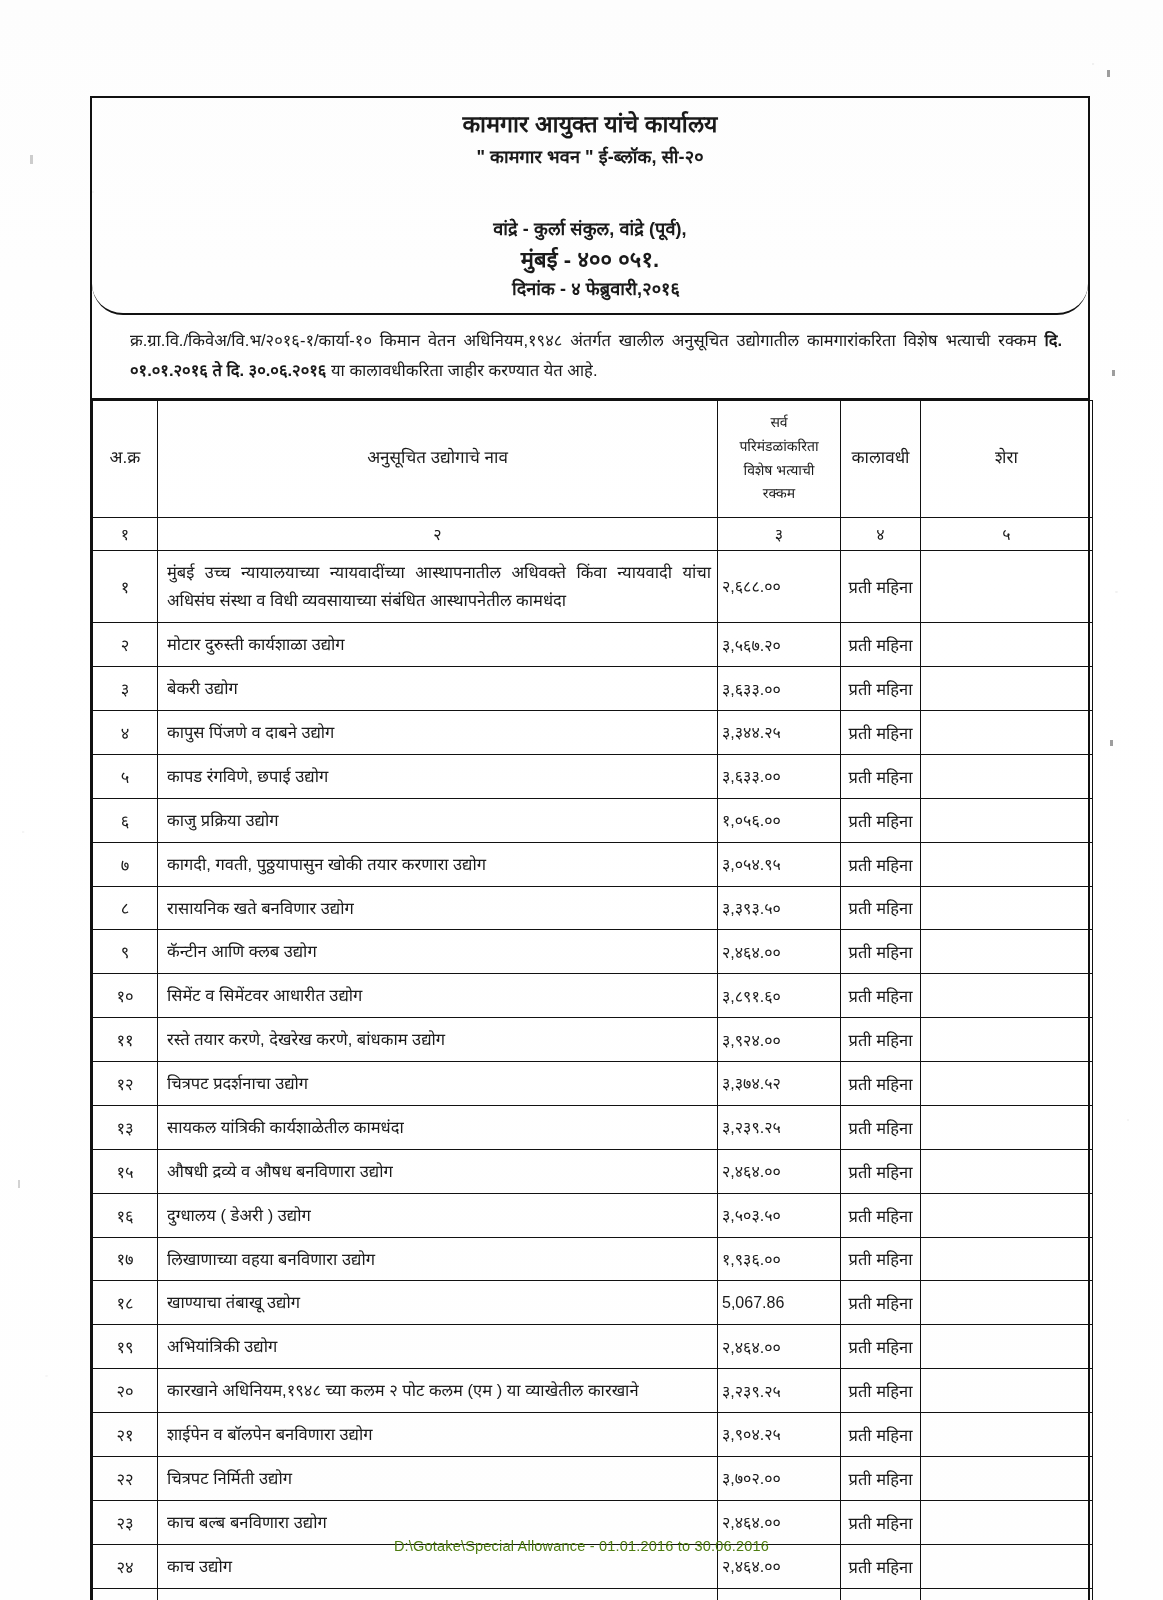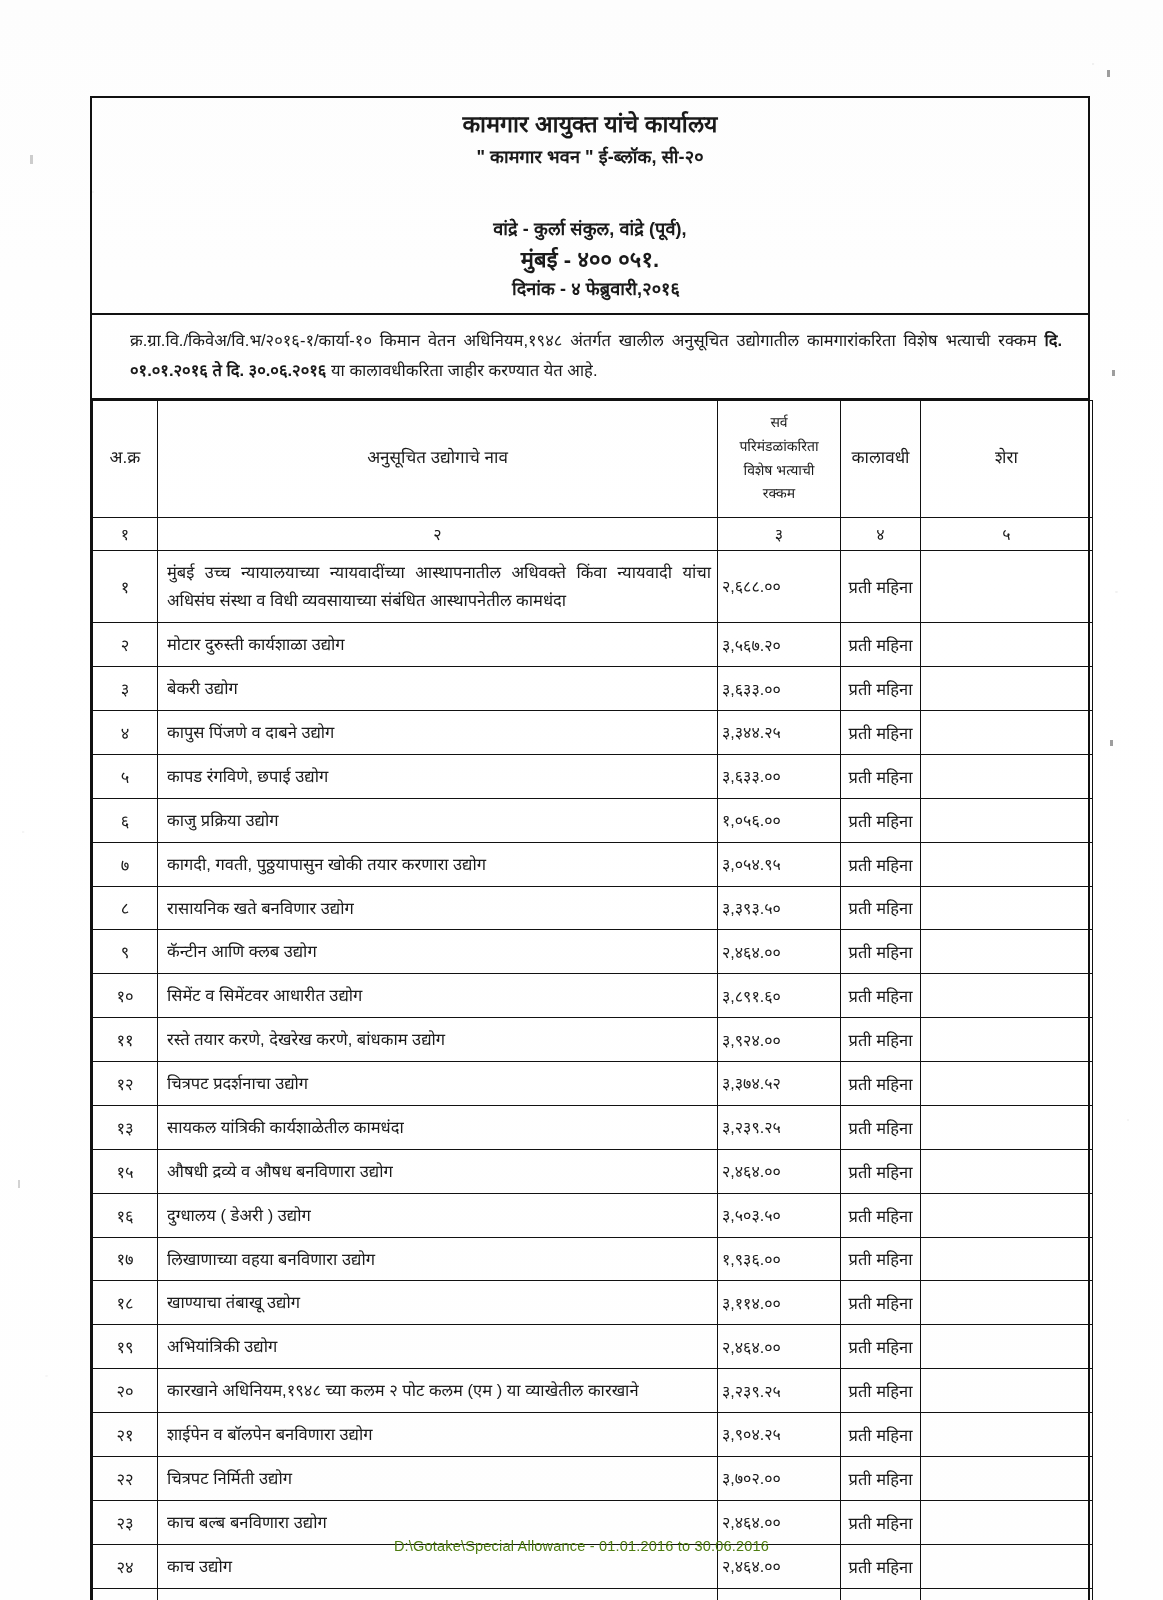--- a/index.html
+++ b/index.html
@@ -40,20 +40,21 @@
     border: 2.5px solid #111;
     box-sizing: border-box;
     background: transparent;
   }
 
   
   .letterhead {
     border-bottom: 2.5px solid #111;
     padding: 9px 0 10px 0;
     text-align: center;
+    border-radius: 31px;
   }
   .lh-line {
     font-family: "Liberation Sans", "DejaVu Sans", sans-serif;
     font-weight: bold;
     line-height: 1.5;
     letter-spacing: 0.1px;
   }
   .lh-org   { font-size: 23px; margin-bottom: 2px; }
   .lh-addr1 { font-size: 18px; }
   .lh-addr2 { font-size: 18px; margin-top: 45px; }
@@ -322,21 +323,21 @@
         <tr>
           <td class="sr">१७</td>
           <td class="name">लिखाणाच्या वहया बनविणारा उद्योग</td>
           <td class="amount">१,९३६.००</td>
           <td class="period">प्रती महिना</td>
           <td class="remark"></td>
         </tr>
         <tr>
           <td class="sr">१८</td>
           <td class="name">खाण्याचा तंबाखू उद्योग</td>
-          <td class="amount">३,११४.००</td>
+          <td class="amount">5,067.86</td>
           <td class="period">प्रती महिना</td>
           <td class="remark"></td>
         </tr>
         <tr>
           <td class="sr">१९</td>
           <td class="name">अभियांत्रिकी उद्योग</td>
           <td class="amount">२,४६४.००</td>
           <td class="period">प्रती महिना</td>
           <td class="remark"></td>
         </tr>

